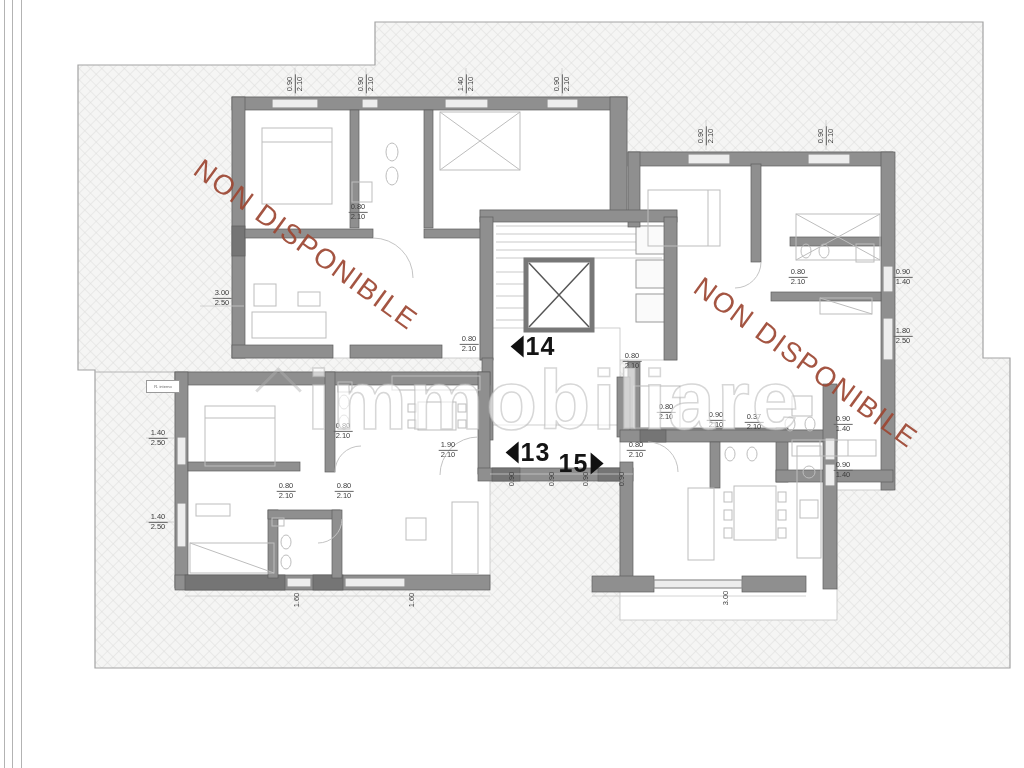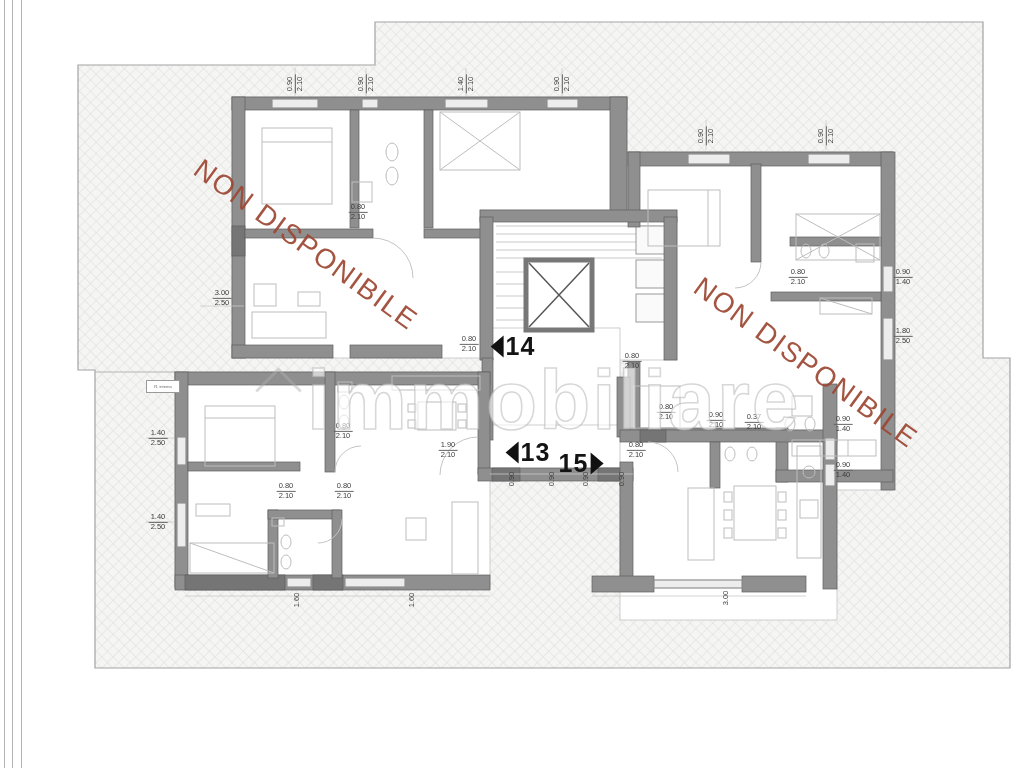--- a/index.html
+++ b/index.html
@@ -372,21 +372,21 @@
       </div>
       <div class="dim" style="left: 297px; top: 600px; transform: translate(-50%, -50%) rotate(-90deg);">
         <span class="single">1.60</span>
       </div>
       <div class="dim" style="left: 412px; top: 600px; transform: translate(-50%, -50%) rotate(-90deg);">
         <span class="single">1.60</span>
       </div>
     </div>
 
   <div id="units-layer">
-      <div class="unit" style="left: 513px; top: 346px; transform: translate(-50%, -50%);">
+      <div class="unit" style="left: 533px; top: 346px; transform: translate(-50%, -50%);">
         <span class="arrow-left"></span>
         <span>14</span>
       </div>
       <div class="unit" style="left: 528px; top: 452px; transform: translate(-50%, -50%);">
         <span class="arrow-left"></span>
         <span>13</span>
       </div>
       <div class="unit" style="left: 581px; top: 451px; transform: translate(-50%, -50%); margin-top: 12px;">
         <span>15</span>
         <span class="arrow-right"></span>

